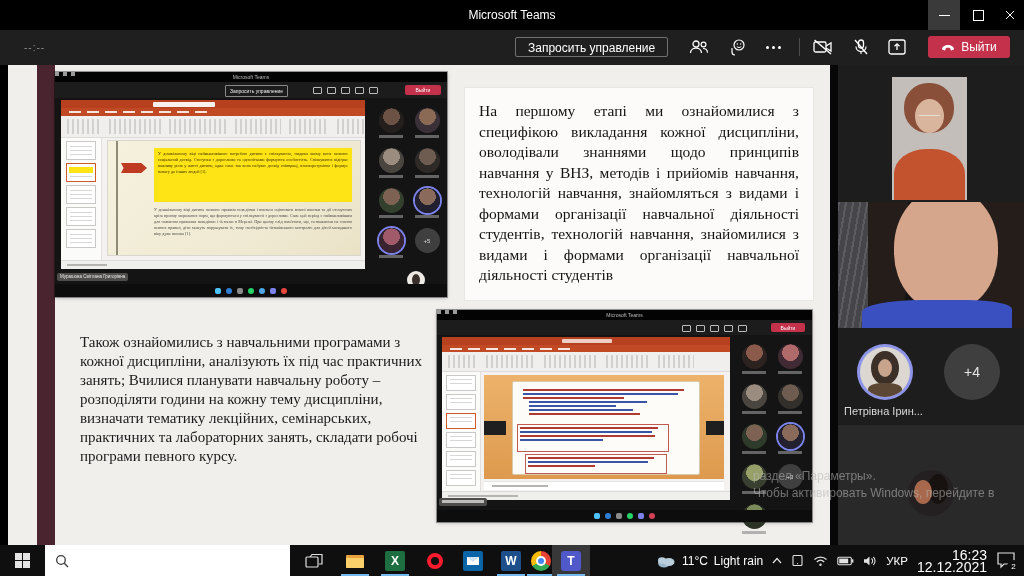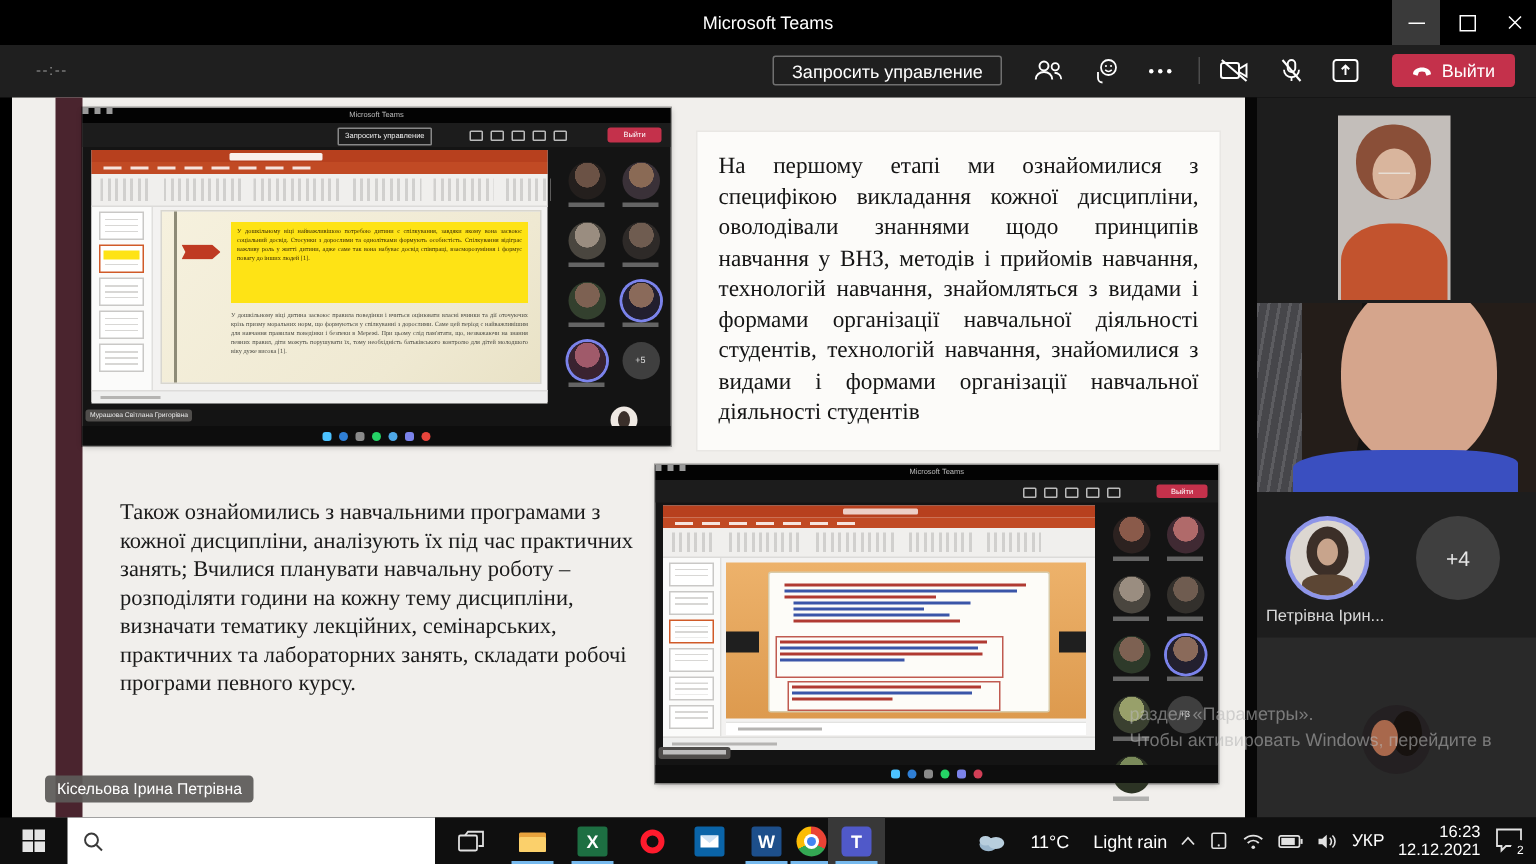--- a/index.html
+++ b/index.html
@@ -153,24 +153,24 @@
   
   .word{background:#1d4f8b;border-radius:2px;color:#fff;font-size:12px;font-weight:bold;display:flex;align-items:center;justify-content:center;width:20px;height:20px;}
   
   .chrome{width:20px;height:20px;border-radius:50%;background:conic-gradient(#ea4335 0 120deg,#34a853 120deg 240deg,#fbbc05 240deg 360deg);position:relative;}
   .chrome .c-in{position:absolute;left:5px;top:5px;width:10px;height:10px;border-radius:50%;background:#fff;}
   .chrome .c-dot{position:absolute;left:7px;top:7px;width:6px;height:6px;border-radius:50%;background:#4285f4;}
   
   .teams{background:#5059c9;border-radius:3px;color:#fff;font-size:12px;font-weight:bold;display:flex;align-items:center;justify-content:center;width:20px;height:20px;}
   
   #tray{right:0;top:0;height:31px;display:flex;align-items:center;gap:9px;padding-right:6px;position:absolute;color:#fff;}
-  #weather{display:flex;align-items:center;gap:16px;font-size:12px;color:#fff;}
+  #weather{display:flex;align-items:center;gap:6px;font-size:12px;color:#fff;}
   .trayico{display:flex;align-items:center;justify-content:center;}
   #lang{font-size:11.5px;color:#fff;}
-  #clock{text-align:right;font-size:11px;line-height:12px;color:#fff;}
+  #clock{text-align:right;font-size:14px;line-height:12px;color:#fff;}
   #notif{position:relative;width:22px;height:20px;}
   #notif .badge{position:absolute;right:-2px;bottom:-2px;width:11px;height:11px;border-radius:50%;background:#0f0f0f;color:#fff;font-size:8px;display:flex;align-items:center;justify-content:center;border:1px solid #0f0f0f;}
 </style>
 </head>
 <body>
 
 <div id="stage">
 
   <div class="abs" id="titlebar">
     <div class="abs" id="win-title">Microsoft Teams</div>
@@ -497,21 +497,20 @@
       <div class="abs mini-taskbar" style="height:12px;">
         <span class="tb-dot" style="background:#4cc2ff;"></span>
           <span class="tb-dot" style="background:#2f7fd6;border-radius:50%;"></span>
         <span class="tb-dot" style="background:#8a8a8a;"></span>
           <span class="tb-dot" style="background:#25d366;border-radius:50%;"></span>
         <span class="tb-dot" style="background:#7b83eb;"></span>
           <span class="tb-dot" style="background:#d23f57;border-radius:50%;"></span>
       </div>
     </div>
 
-    <div class="abs" id="presenter-tag">Кісельова Ірина Петрівна</div>
   </div>
 
   <div class="abs" id="rpanel">
     <div class="abs" id="rpanel-bottom"></div>
     <div class="abs" id="rpanel-divider"></div>
 
     <div class="abs" id="tile1">
       <div class="hair"></div>
       <div class="face"></div>
       <div class="glasses"></div>

